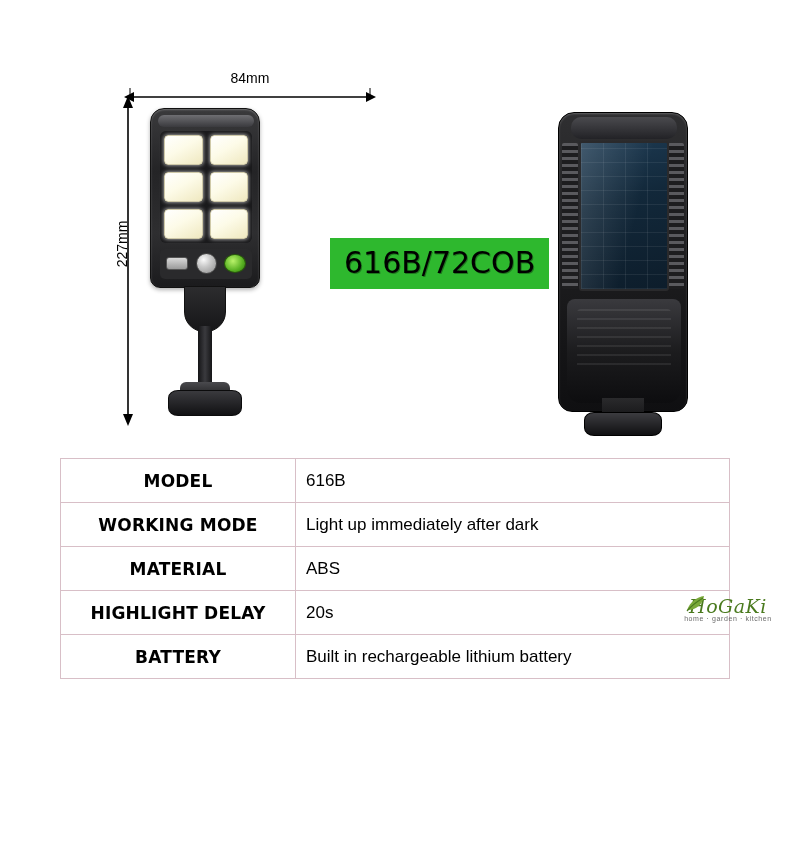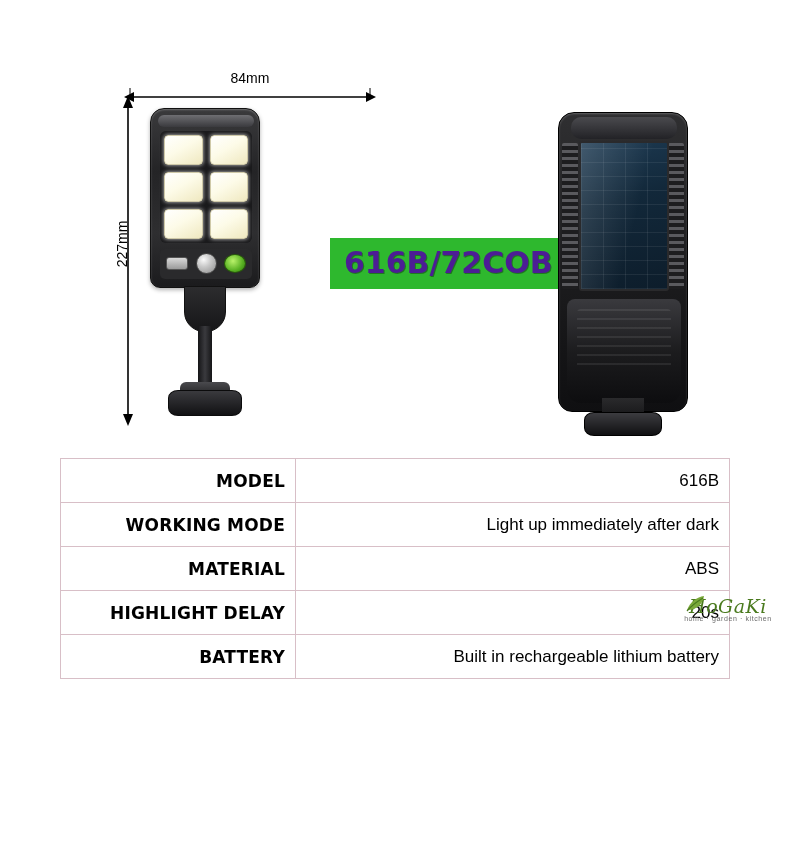--- a/index.html
+++ b/index.html
@@ -255,52 +255,52 @@
   
   .model-banner {
     position: absolute;
     left: 330px;
     top: 238px;
     background: #2eb82e;
     padding: 7px 14px 9px 14px;
   }
   .model-banner span {
     font-family: "DejaVu Sans", sans-serif;
-    font-weight: bold;
+    font-weight: normal;
     font-size: 30px;
     letter-spacing: 0px;
-    color: #4c1d95;
+    color: #000000;
     text-shadow: 1px 1px 0 rgba(0,0,0,.35);
   }
 
   
   .spec-table {
     position: absolute;
     left: 60px;
     top: 458px;
     width: 670px;
     border-collapse: collapse;
     table-layout: fixed;
   }
   .spec-table td {
     border: 1px solid #d8bfc7;
     height: 44px;
     padding: 0 10px;
     color: #000;
   }
   .spec-table td.label {
     width: 235px;
-    text-align: right;
+    text-align: center;
     font-family: "DejaVu Sans", sans-serif;
     font-weight: bold;
     font-size: 17px;
     letter-spacing: .2px;
   }
   .spec-table td.value {
-    text-align: right;
+    text-align: left;
     font-size: 17px;
     font-family: "Liberation Sans", sans-serif;
   }
 
   
   .logo {
     position: absolute;
     right: 14px;
     bottom: 8px;
     width: 96px;

